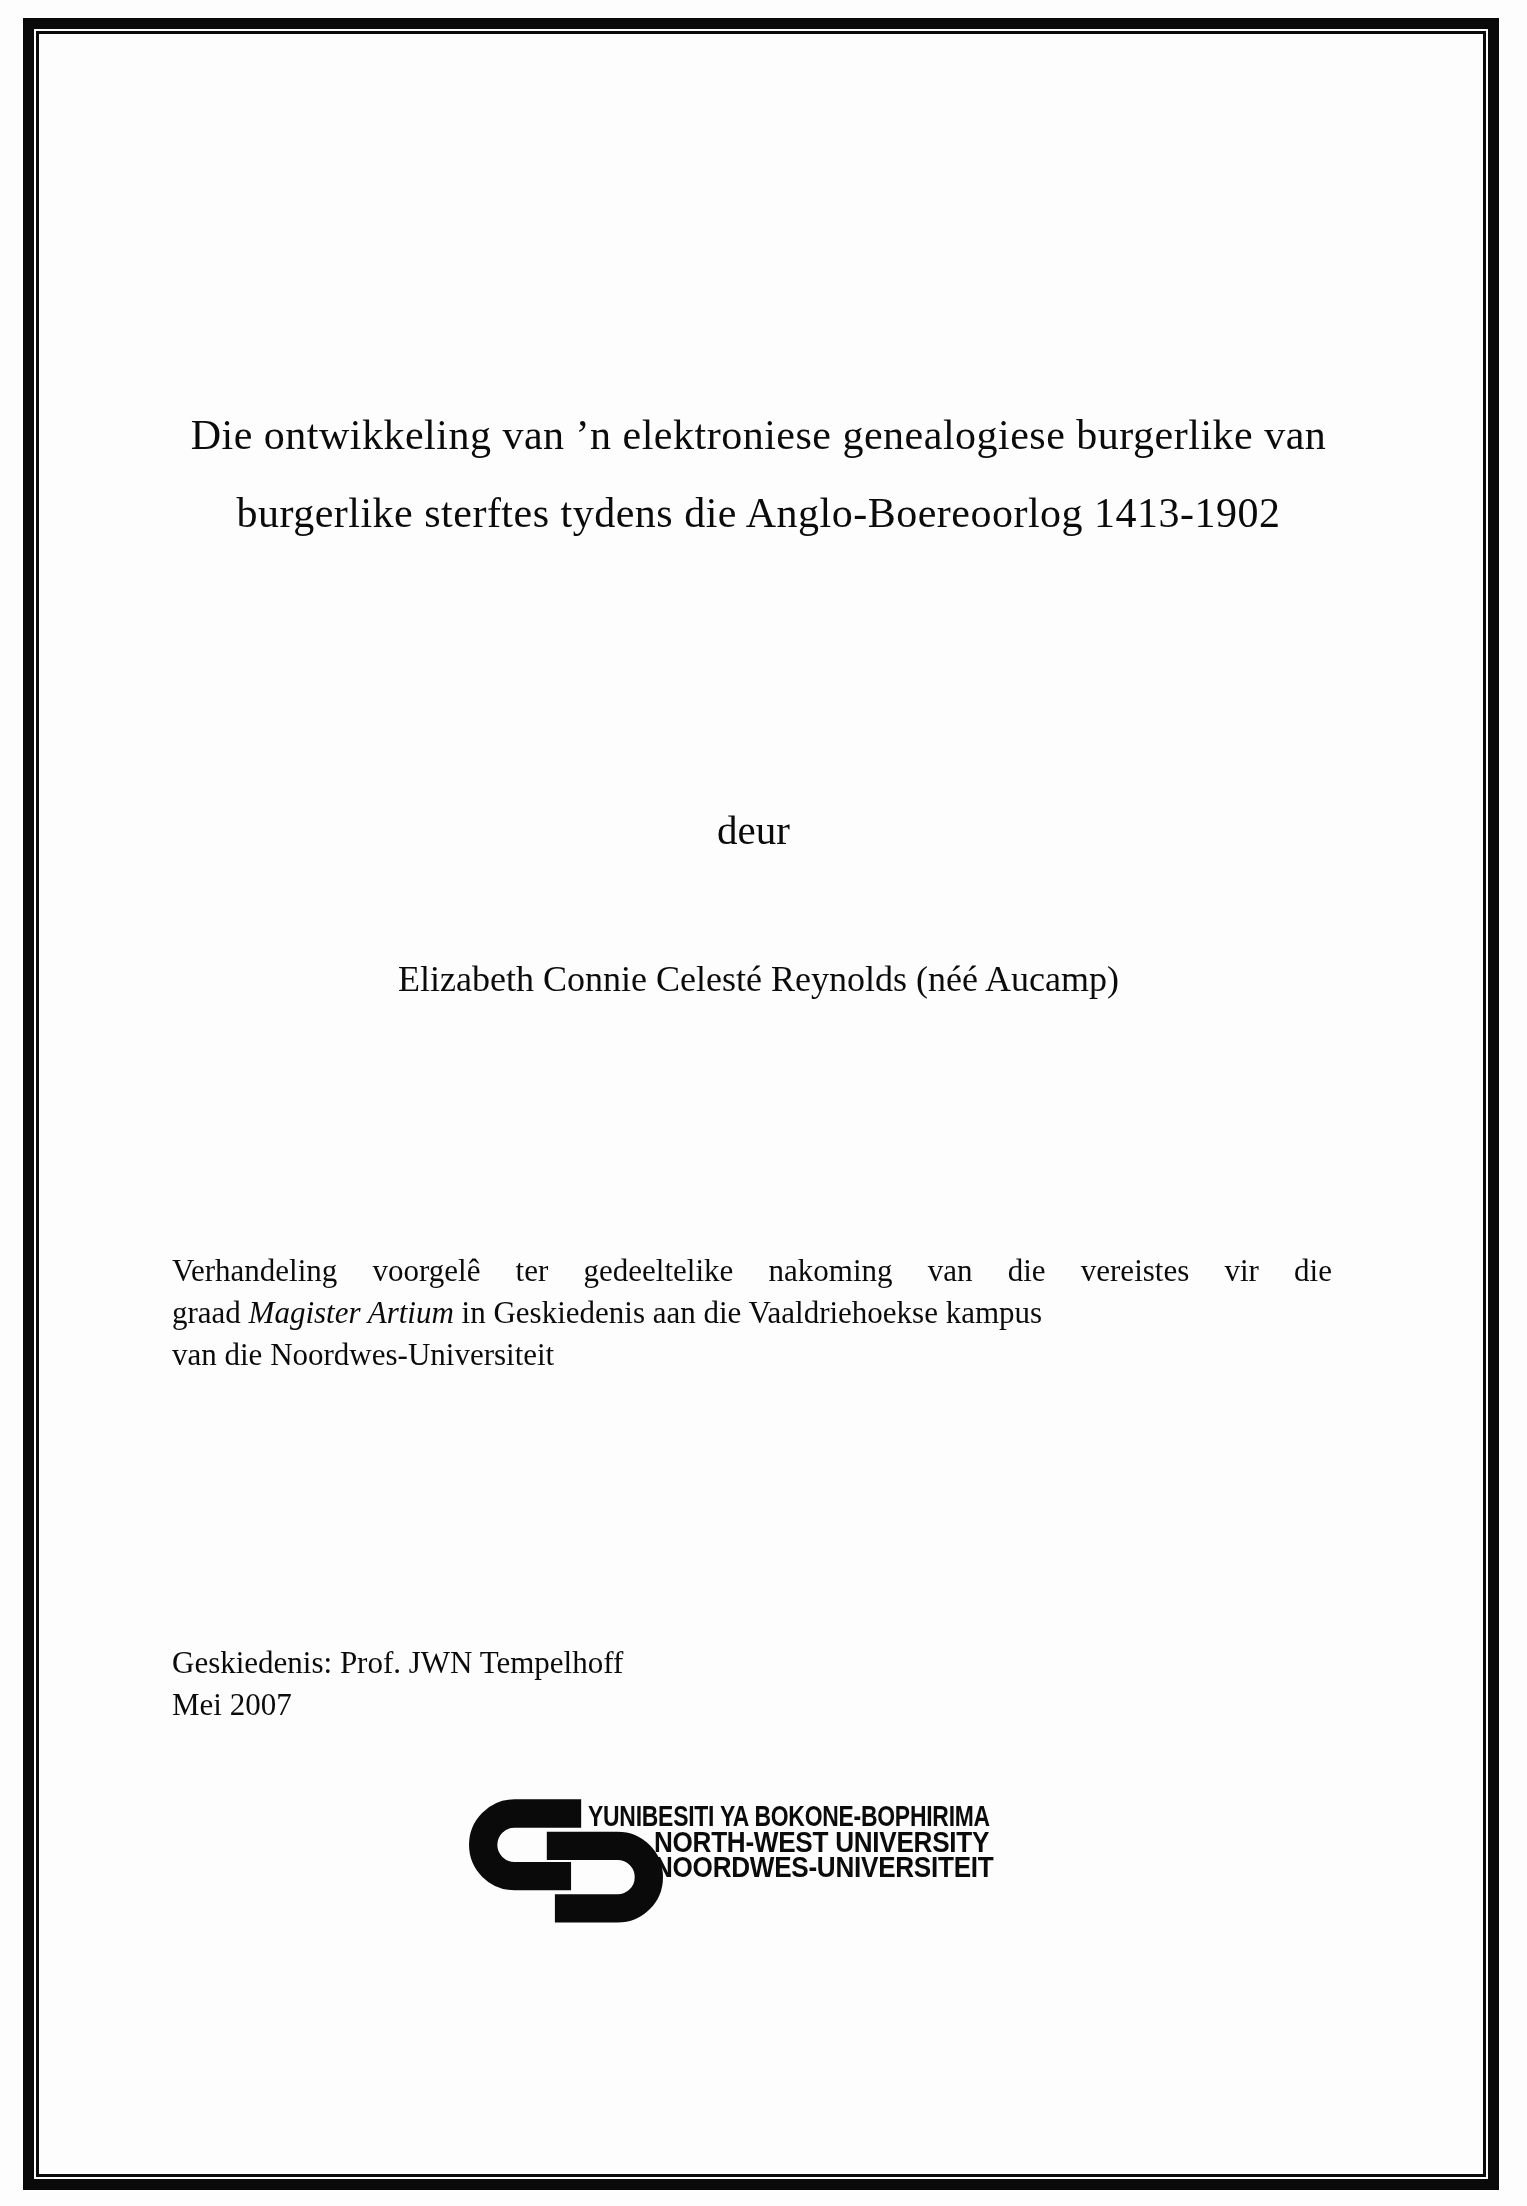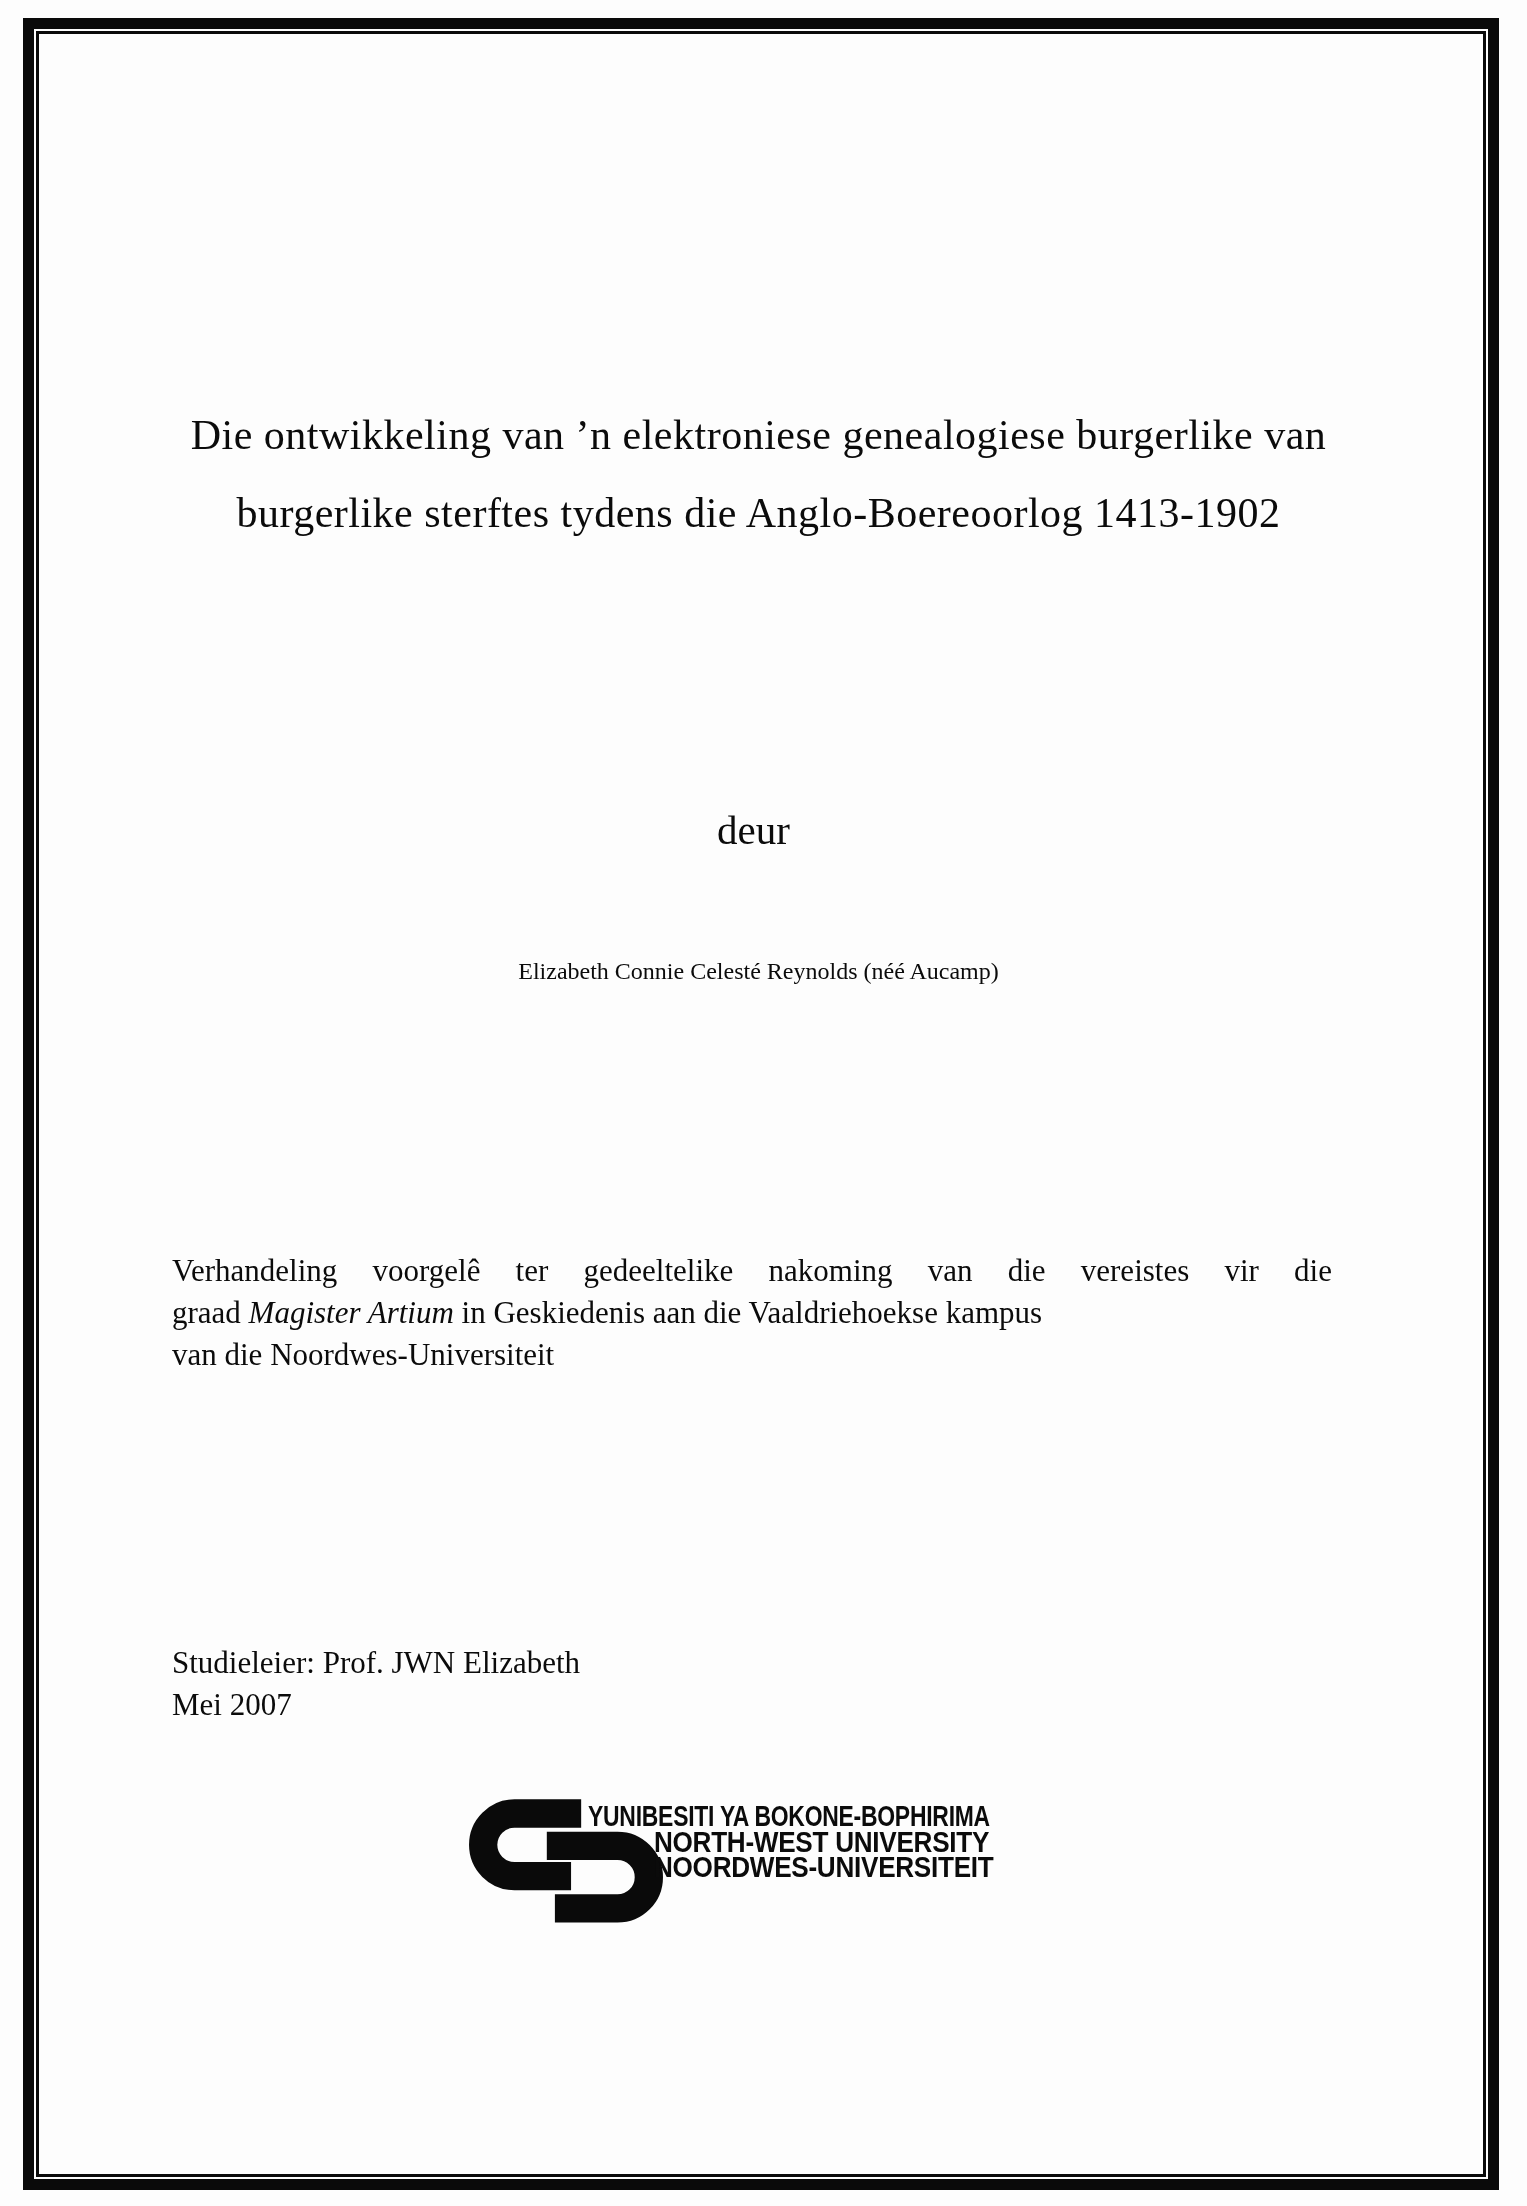--- a/index.html
+++ b/index.html
@@ -35,21 +35,21 @@
   .byline {
     position: absolute;
     left: 0; right: 20px; top: 806px;
     text-align: center;
     font-size: 41px;
   }
   .author {
     position: absolute;
     left: 0; right: 10px; top: 958px;
     text-align: center;
-    font-size: 24px;
+    font-size: 36px;
   }
   .statement {
     position: absolute;
     left: 172px; top: 1226px; width: 1160px;
     font-size: 31px;
     line-height: 42px;
   }
   .statement .justified {
     text-align: justify;
     text-align-last: justify;
@@ -99,21 +99,21 @@
 
   <div class="author">Elizabeth Connie Celesté Reynolds (néé Aucamp)</div>
 
   <div class="statement">
     <div class="justified">Verhandeling voorgelê ter gedeeltelike nakoming van die vereistes vir die</div>
     <div><span>graad </span><span class="italic">Magister Artium</span><span> in Geskiedenis aan die Vaaldriehoekse kampus</span></div>
     <div>van die Noordwes-Universiteit</div>
   </div>
 
   <div class="supervisor-block">
-    <div>Studieleier: Prof. JWN Elizabeth</div>
+    <div>Geskiedenis: Prof. JWN Tempelhoff</div>
     <div>Mei 2007</div>
   </div>
 
   <svg class="logo-mark" viewBox="0 0 196 124" xmlns="http://www.w3.org/2000/svg">
     <path d="M 114 14 H 48 A 31 31 0 0 0 48 76 H 104" fill="none" stroke-width="28" stroke-linecap="butt" stroke="#0a0a0a"></path>
     <path d="M 80 46 H 150 A 31 31 0 0 1 150 108 H 88" fill="none" stroke-width="28" stroke-linecap="butt" stroke="#0a0a0a"></path>
   </svg>
 
   <div class="logo-text-line logo-line1">YUNIBESITI YA BOKONE-BOPHIRIMA</div>
   <div class="logo-text-line logo-line2">NORTH-WEST UNIVERSITY</div>

